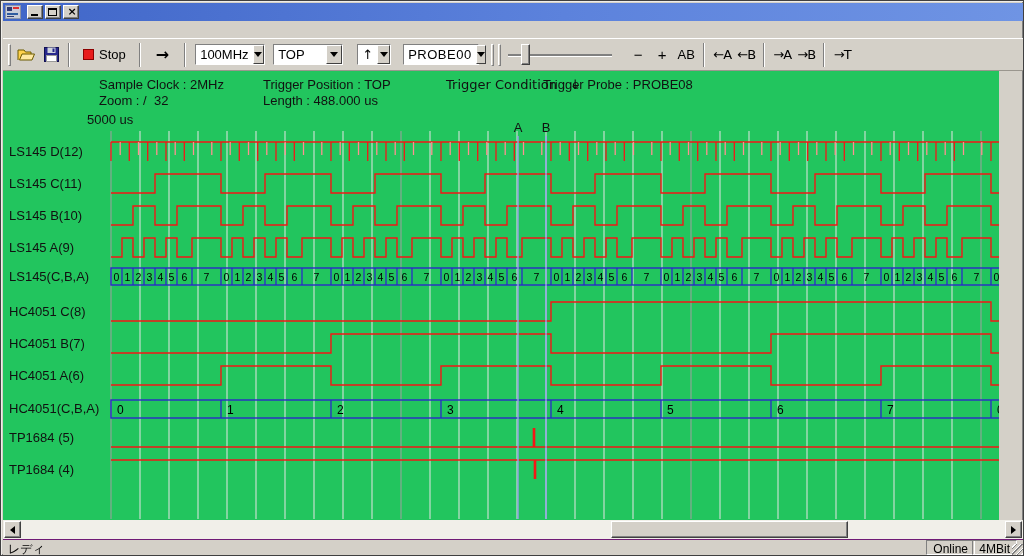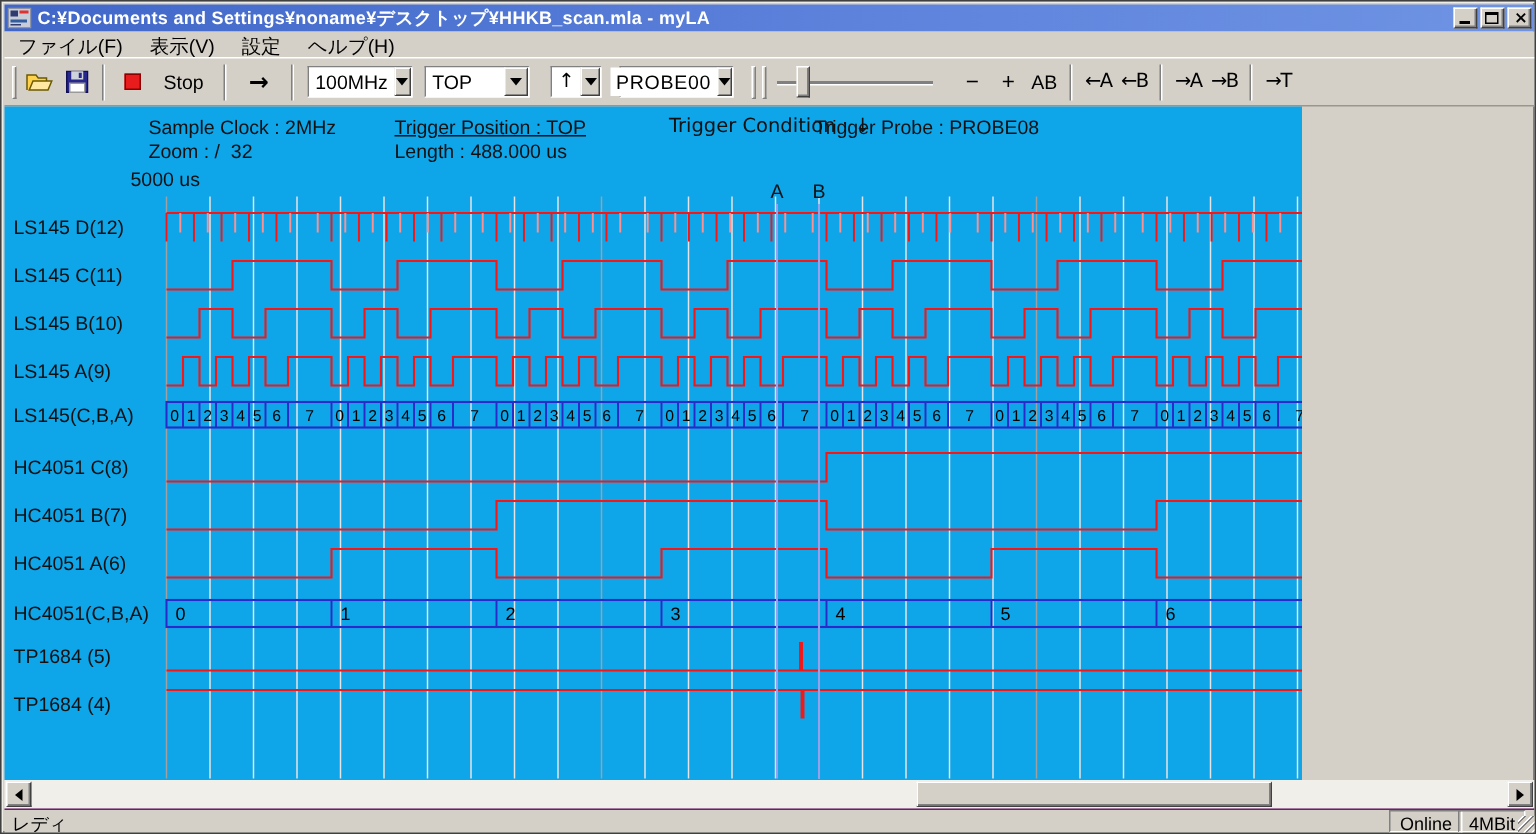--- a/index.html
+++ b/index.html
@@ -34,32 +34,32 @@
   
   .toolbar{
     position:absolute;left:2px;top:37px;width:1020px;height:33px;
     border-top:1px solid #fff;border-bottom:1px solid #9a968e;
     display:flex;align-items:center;background:#d4d0c8;padding-left:2px;
   }
   .tb-grip{width:3px;height:22px;margin:0 3px;border:1px solid;border-color:#fff #808080 #808080 #fff;}
   .tb-sep{width:0;height:24px;border-left:1px solid #808080;border-right:1px solid #fff;margin:0 5px;}
   .tb-btn{height:24px;min-width:24px;display:flex;align-items:center;justify-content:center;padding:0 3px;background:transparent;border:none;font-family:"Liberation Sans",sans-serif;font-size:13px;color:#000;}
   .tb-btn.arrows{font-family:"DejaVu Sans",sans-serif;font-size:13px;letter-spacing:-1px;}
-  .stop-btn{display:flex;align-items:center;gap:15px;padding:0 8px;}
+  .stop-btn{display:flex;align-items:center;gap:5px;padding:0 8px;}
   .stop-square{width:11px;height:11px;background:#e81c1c;border:1px solid #8c0000;}
   .run-btn{font-family:"DejaVu Sans",sans-serif;font-size:16px;font-weight:bold;padding:0 10px;}
-  .combo{display:flex;height:21px;margin:0 4px;border:1px solid #808080;border-right-color:#fff;border-bottom-color:#fff;box-shadow:inset 1px 1px 0 #404040;background:#fff;justify-content:flex-end;}
+  .combo{display:flex;height:21px;margin:0 4px;border:1px solid #808080;border-right-color:#fff;border-bottom-color:#fff;box-shadow:inset 1px 1px 0 #404040;background:#fff;}
   .combo-field{padding:2px 4px 0 4px;font-size:13px;white-space:nowrap;background:#fff;}
   .combo-arrow{width:16px;background:#d4d0c8;border:1px solid;border-color:#fff #404040 #404040 #fff;display:flex;align-items:center;justify-content:center;}
   .combo-arrow i{display:block;width:0;height:0;border:4px solid transparent;border-top:5px solid #000;margin-top:4px;}
   .slider{position:relative;width:104px;height:24px;margin:0 6px;}
   .slider .track{position:absolute;left:0;right:0;top:11px;height:2px;background:#808080;box-shadow:0 1px 0 #fff;}
   .slider .thumb{position:absolute;left:13px;top:1px;width:9px;height:21px;background:#d4d0c8;border:1px solid;border-color:#fff #404040 #404040 #fff;box-shadow:inset -1px -1px 0 #808080;}
   
-  .wave-panel{position:absolute;left:2px;top:70px;width:865px;height:449px;background:#0ea5e9;overflow:hidden;}
+  .wave-panel{position:absolute;left:2px;top:70px;width:996px;height:449px;background:#22c55e;overflow:hidden;}
   .info-text{position:absolute;white-space:pre;font-size:13px;color:#111;}
   .chan-label{position:absolute;left:6px;white-space:pre;font-size:13px;color:#111;}
   .cursor-label{position:absolute;width:14px;text-align:center;font-size:13px;color:#111;}
   .wave-svg{position:absolute;left:0;top:0;}
   
   .hscroll{position:absolute;left:2px;top:519px;width:1020px;height:19px;background:#f1efe9;}
   .sb-btn{position:absolute;top:1px;width:17px;height:17px;background:#d4d0c8;border:1px solid;border-color:#fff #404040 #404040 #fff;box-shadow:inset -1px -1px 0 #808080;display:flex;align-items:center;justify-content:center;}
   .sb-btn.left{left:1px;}
   .sb-btn.right{right:1px;}
   .sb-btn i{display:block;width:0;height:0;border:4px solid transparent;}
@@ -82,38 +82,31 @@
 
   <div class="titlebar">
     <svg class="app-icon" viewBox="0 0 16 14">
       <rect x="0" y="0" width="16" height="14" fill="#8c94a8"></rect>
       <rect x="1" y="1" width="14" height="12" fill="#c8ccd8"></rect>
       <rect x="2" y="2" width="5" height="4" fill="#303c70"></rect>
       <rect x="8" y="2" width="6" height="2" fill="#e03030"></rect>
       <rect x="2" y="8" width="11" height="2" fill="#305ca0"></rect>
       <rect x="2" y="11" width="7" height="1" fill="#303c70"></rect>
     </svg>
-    <div class="title-text">C:¥Documents and Settings¥noname¥デスクトップ¥HHKB_scan.mla - myLA</div>
     <div class="winbtn">
         <span class="glyph-min"></span>
       </div>
     <div class="winbtn">
         <span class="glyph-max"></span>
       </div>
     <div class="winbtn">
         <span class="glyph-close">×</span>
       </div>
   </div>
 
-  <div class="menubar">
-    <div class="menu-item">ファイル(F)</div>
-    <div class="menu-item">表示(V)</div>
-    <div class="menu-item">設定</div>
-    <div class="menu-item">ヘルプ(H)</div>
-  </div>
 
   <div class="toolbar">
     <div class="tb-grip"></div>
     <button class="tb-btn">
       <svg width="19" height="15" viewBox="0 0 19 15">
         <path d="M1 13 L1 3 L7 3 L8.5 5 L14 5 L14 7" fill="#ffd24d" stroke="#6b5a00" stroke-width="1"></path>
         <path d="M2.5 13 L5 7 L17.5 7 L15 13 Z" fill="#ffe9a2" stroke="#6b5a00" stroke-width="1"></path>
       </svg>
     </button>
     <button class="tb-btn">
@@ -173,21 +166,21 @@
     <div class="tb-sep"></div>
     <button class="tb-btn arrows">→A</button>
     <button class="tb-btn arrows">→B</button>
     <div class="tb-sep"></div>
     <button class="tb-btn arrows">→T</button>
   </div>
 
   <div class="wave-panel" id="wavePanel">
     <div class="info-text" style="left:96px;top:6px;">Sample Clock : 2MHz</div>
     <div class="info-text" style="left:96px;top:22px;">Zoom : /  32</div>
-    <div class="info-text" style="left:260px;top:6px;text-decoration:underline;">Trigger Position : TOP</div>
+    <div class="info-text" style="left:260px;top:6px;">Trigger Position : TOP</div>
     <div class="info-text" style="left:260px;top:22px;">Length : 488.000 us</div>
     <div class="info-text" style="left:443px;top:6px;font-family:'DejaVu Sans',sans-serif;">Trigger Condition : ↓</div>
     <div class="info-text" style="left:540px;top:6px;">Trigger Probe : PROBE08</div>
     <div class="info-text" style="left:84px;top:41px;">5000 us</div>
     <svg id="waveSvg" class="wave-svg" width="1020" height="449" viewBox="2 70 1020 449">
         <g>
           <line x1="110" y1="130" x2="110" y2="518" stroke="#a0a0a0" stroke-width="1"></line>
           <line x1="139" y1="130" x2="139" y2="518" stroke="#e4e4e4" stroke-width="1"></line>
           <line x1="168" y1="130" x2="168" y2="518" stroke="#e4e4e4" stroke-width="1"></line>
           <line x1="197" y1="130" x2="197" y2="518" stroke="#e4e4e4" stroke-width="1"></line>

